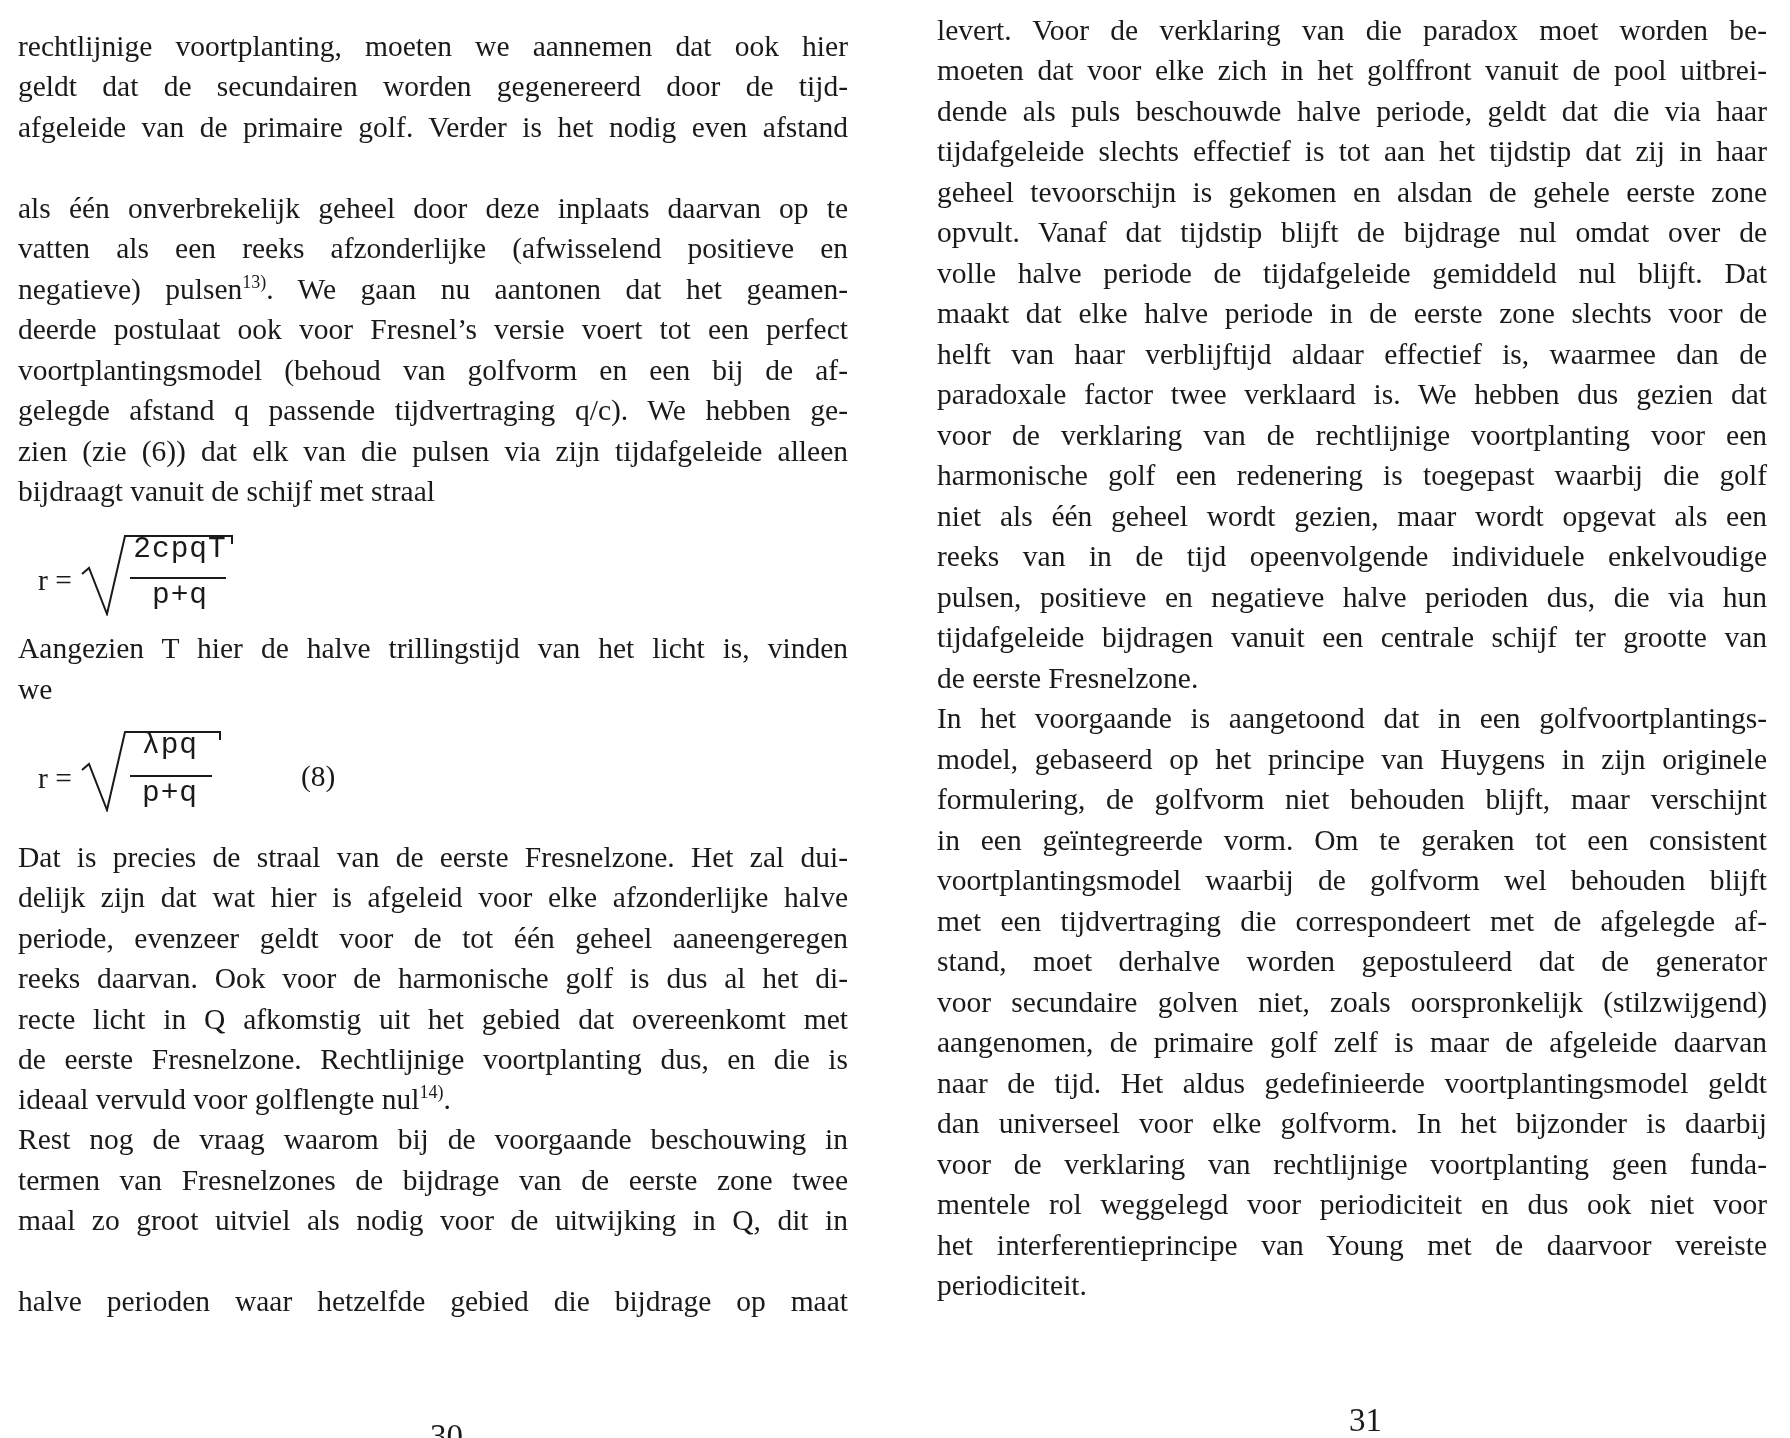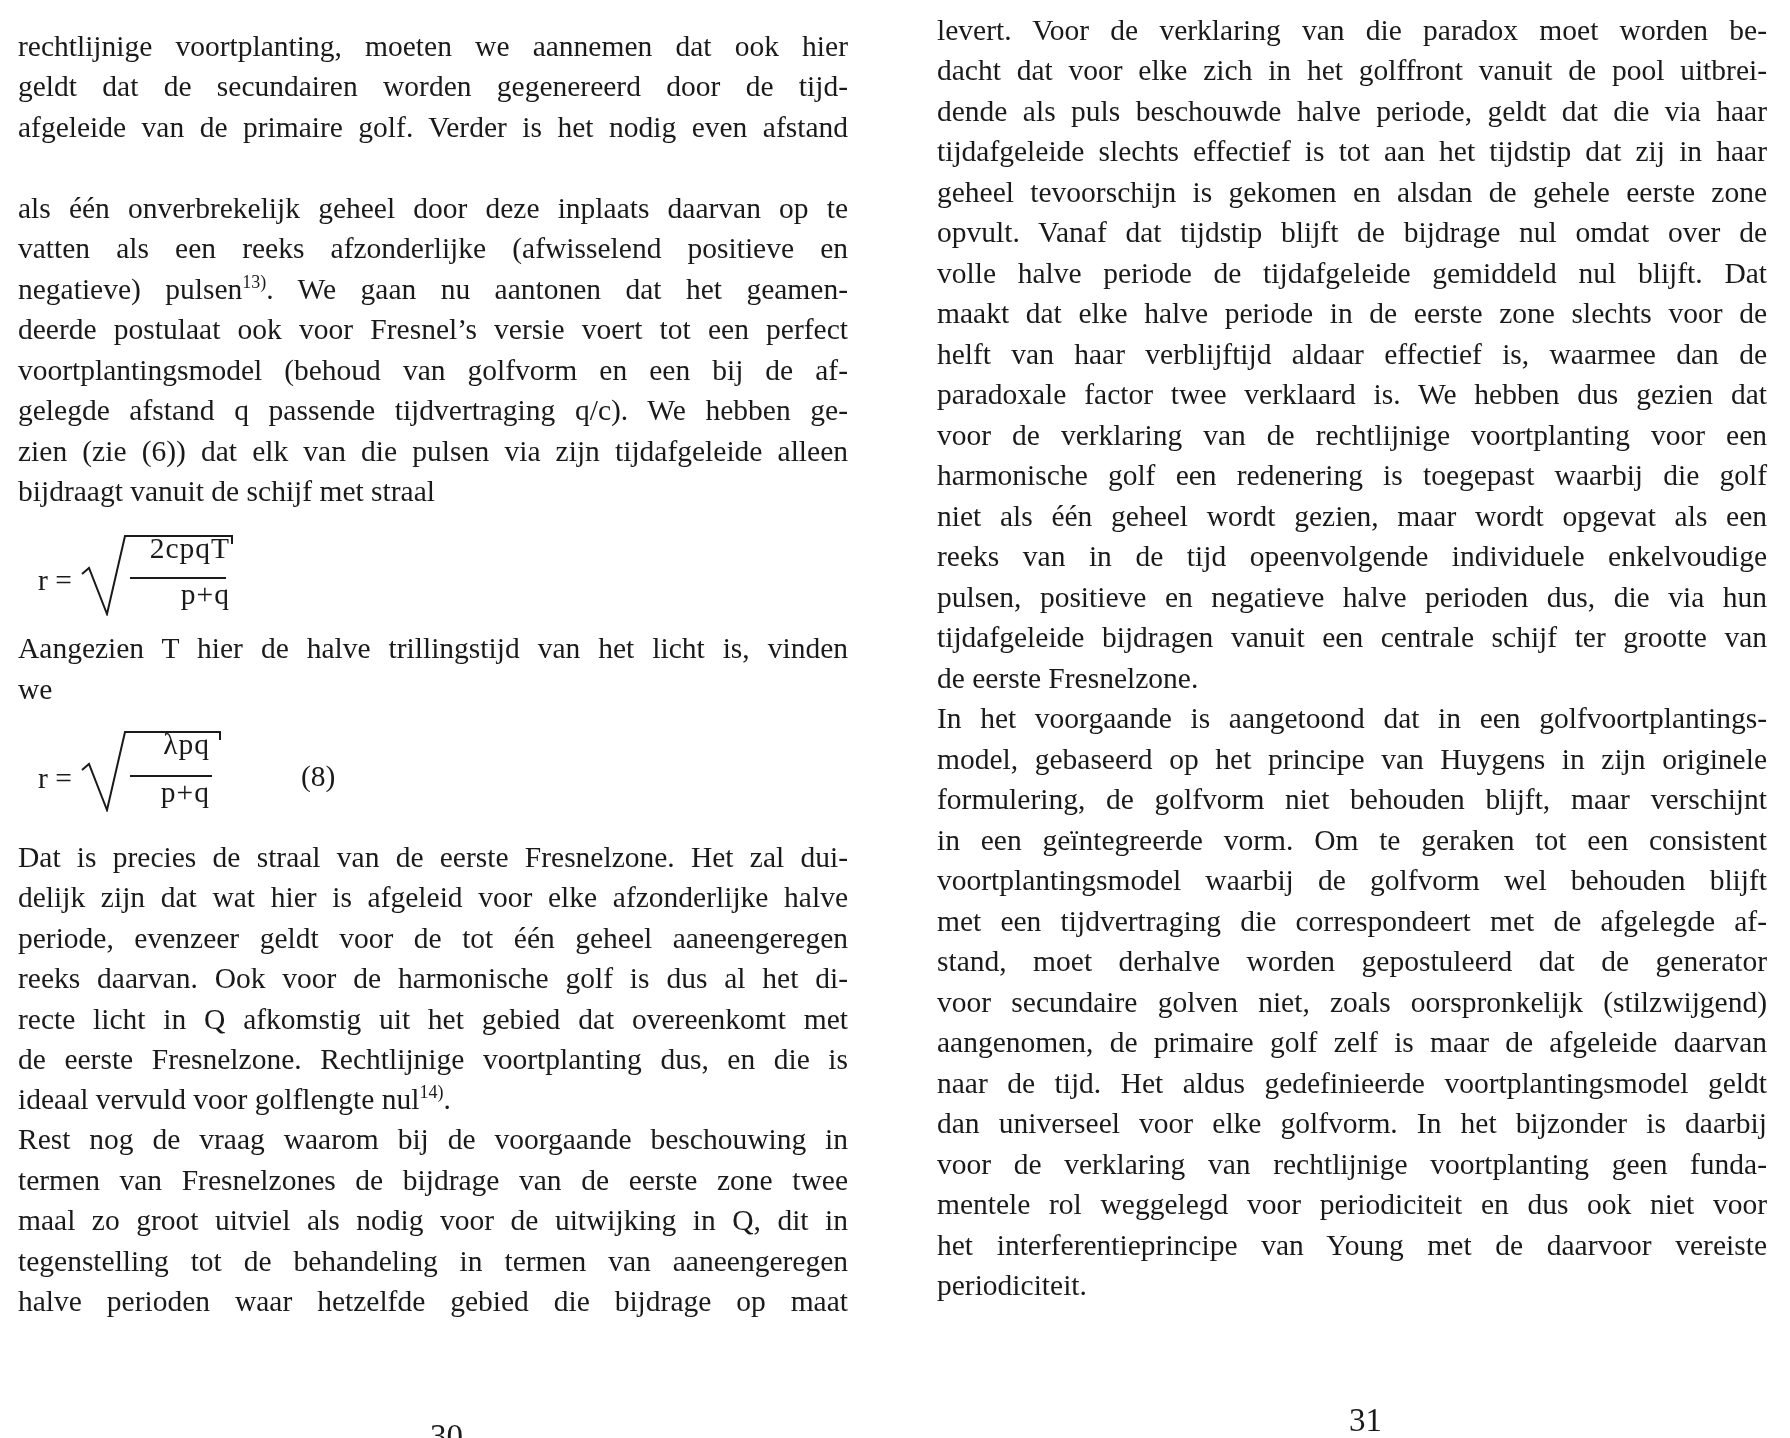--- a/index.html
+++ b/index.html
@@ -16,21 +16,21 @@
     font-size: 29.5px; line-height: 40px; height: 40px;
     white-space: nowrap;
     text-align: justify; text-align-last: justify;
   }
   .line.last { text-align-last: left; }
   .sup { font-size: 18px; vertical-align: 11px; line-height: 0; }
   .formula { position: absolute; left: 0; font-size: 29.5px; }
   .f-r { position: absolute; left: 20px; }
   .f-radical { position: absolute; }
   .f-radical svg { display: block; }
-  .f-num, .f-den { position: absolute; text-align: right; letter-spacing: 1px; }
+  .f-num, .f-den { position: absolute; text-align: center; letter-spacing: 1px; font-family: Liberation Mono, monospace; }
   .f-bar { position: absolute; height: 2px; background: #1a1a1a; }
   .eq-number { position: absolute; font-size: 29.5px; }
   .page-number {
     position: absolute; top: 1402px; width: 60px; text-align: right;
     font-size: 33px; line-height: 36px;
   }
 </style>
 </head>
 <body>
 
@@ -79,29 +79,28 @@
   <div class="line" style="top:821px">Dat is precies de straal van de eerste Fresnelzone. Het zal dui-</div>
   <div class="line" style="top:861px">delijk zijn dat wat hier is afgeleid voor elke afzonderlijke halve</div>
   <div class="line" style="top:902px">periode, evenzeer geldt voor de tot één geheel aaneengeregen</div>
   <div class="line" style="top:942px">reeks daarvan. Ook voor de harmonische golf is dus al het di-</div>
   <div class="line" style="top:983px">recte licht in Q afkomstig uit het gebied dat overeenkomt met</div>
   <div class="line" style="top:1023px">de eerste Fresnelzone. Rechtlijnige voortplanting dus, en die is</div>
   <div class="line last" style="top:1063px"><span>ideaal vervuld voor golflengte nul</span><span class="sup">14)</span><span>.</span></div>
   <div class="line" style="top:1103px">Rest nog de vraag waarom bij de voorgaande beschouwing in</div>
   <div class="line" style="top:1144px">termen van Fresnelzones de bijdrage van de eerste zone twee</div>
   <div class="line" style="top:1184px">maal zo groot uitviel als nodig voor de uitwijking in Q, dit in</div>
-  <div class="line" style="top:1225px">tegenstelling tot de behandeling in termen van aaneengeregen</div>
   <div class="line" style="top:1265px">halve perioden waar hetzelfde gebied die bijdrage op maat</div>
 
   <div class="page-number" style="left:385px;">30</div>
 </div>
 
 <div class="page page-right">
   <div class="line" style="top:10px">levert. Voor de verklaring van die paradox moet worden be-</div>
-  <div class="line" style="top:50px">dacht dat voor elke zich in het golffront vanuit de pool uitbrei-</div>
+  <div class="line" style="top:50px">moeten dat voor elke zich in het golffront vanuit de pool uitbrei-</div>
   <div class="line" style="top:131px">tijdafgeleide slechts effectief is tot aan het tijdstip dat zij in haar</div>
   <div class="line" style="top:91px">dende als puls beschouwde halve periode, geldt dat die via haar</div>
   <div class="line" style="top:172px">geheel tevoorschijn is gekomen en alsdan de gehele eerste zone</div>
   <div class="line" style="top:212px">opvult. Vanaf dat tijdstip blijft de bijdrage nul omdat over de</div>
   <div class="line" style="top:253px">volle halve periode de tijdafgeleide gemiddeld nul blijft. Dat</div>
   <div class="line" style="top:293px">maakt dat elke halve periode in de eerste zone slechts voor de</div>
   <div class="line" style="top:334px">helft van haar verblijftijd aldaar effectief is, waarmee dan de</div>
   <div class="line" style="top:374px">paradoxale factor twee verklaard is. We hebben dus gezien dat</div>
   <div class="line" style="top:415px">voor de verklaring van de rechtlijnige voortplanting voor een</div>
   <div class="line" style="top:455px">harmonische golf een redenering is toegepast waarbij die golf</div>

